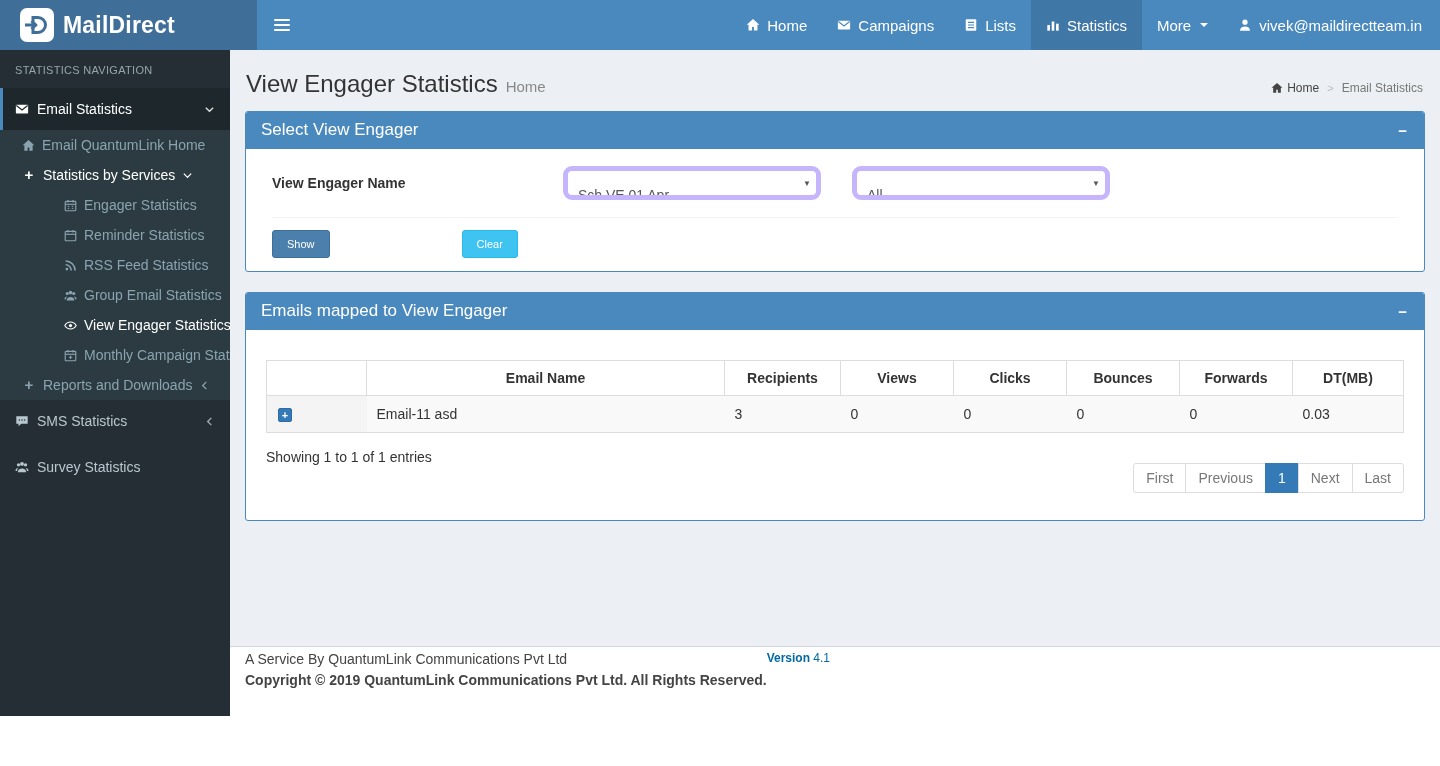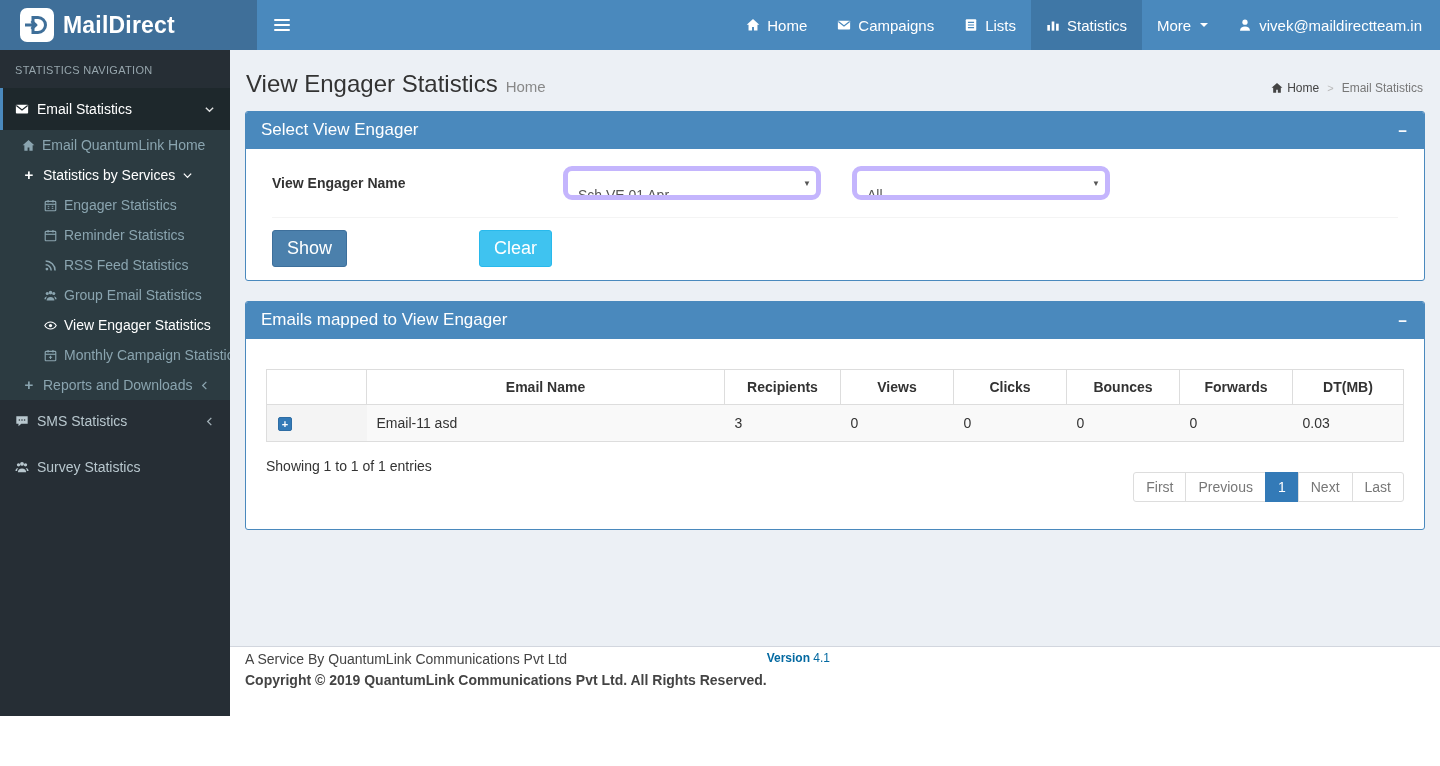--- a/index.html
+++ b/index.html
@@ -20,21 +20,21 @@
 
   
   .body-row { display:flex; height:666px; flex-shrink:0; }
   .sidebar { width:230px; background:#262e35; flex-shrink:0; color:#b8c7ce; }
   .sidebar-header { padding:14px 15px 12px; font-size:11px; color:#96a5ac; letter-spacing:.3px; }
   .side-item { display:flex; align-items:center; gap:8px; padding:13px 15px; font-size:14px; color:#b8c7ce; cursor:pointer; white-space:nowrap; }
   .side-item.active-parent { background:#1e282c; border-left:3px solid #4a89bd; padding-left:12px; color:#fff; }
   .side-item .chev { margin-left:auto; opacity:.85; }
   .treeview { background:#2c3b41; }
   .tree-item { display:flex; align-items:center; gap:7px; padding:7px 15px 7px 22px; font-size:14px; color:#8aa4af; cursor:pointer; white-space:nowrap; overflow:hidden; }
-  .tree-item.lvl3 { padding-left:44px; }
+  .tree-item.lvl3 { padding-left:64px; }
   .tree-item.white { color:#fff; }
   .plus-glyph { font-size:15px; font-weight:bold; width:14px; text-align:center; line-height:14px; }
 
   
   .main-col { flex:1; display:flex; flex-direction:column; background:#fff; }
   .content { background:#ecf0f5; height:596px; padding:15px; overflow:hidden; }
   .page-header { display:flex; justify-content:space-between; align-items:center; padding:5px 2px 13px 1px; }
   .page-title { font-size:24px; font-weight:normal; color:#333; }
   .page-sub { font-size:15px; color:#888; margin-left:8px; }
   .breadcrumb { display:flex; align-items:center; gap:8px; font-size:12px; color:#444; padding-top:8px; }
@@ -46,21 +46,21 @@
   .panel-heading { background:#4a89bd; color:#fff; padding:8px 15px 9px; font-size:17px; display:flex; align-items:center; justify-content:space-between; border-radius:2px 2px 0 0; }
   .collapse-btn { color:#fff; font-size:15px; font-weight:bold; line-height:1; cursor:pointer; padding:0 2px; }
 
   .panel-body1 { padding:0 26px; }
   .form-row { display:flex; align-items:center; padding:17px 0; }
   .form-label { width:291px; font-size:14px; font-weight:bold; color:#333; }
   .select-wrap { position:relative; width:258px; height:34px; margin-right:31px; }
   .select-wrap select { width:100%; height:100%; appearance:none; -webkit-appearance:none; -moz-appearance:none; border:5px solid #c4b5fd; border-radius:9px; background:#fff; font-size:14px; color:#555; padding:16px 26px 0 10px; font-family:"Liberation Sans", sans-serif; cursor:pointer; }
   .select-caret { position:absolute; right:10px; top:50%; transform:translateY(-50%); font-size:8px; color:#555; pointer-events:none; }
   .button-row { border-top:1px solid #f4f4f4; padding:12px 0 13px; display:flex; }
-  .btn { font-size:18px; padding:7px 14px; border-radius:3px; color:#fff; border:1px solid transparent; cursor:pointer; font-family:"Liberation Sans", sans-serif; }
+  .btn { font-size:11px; padding:7px 14px; border-radius:3px; color:#fff; border:1px solid transparent; cursor:pointer; font-family:"Liberation Sans", sans-serif; }
   .btn-show { background:#4b80ac; border-color:#3d6f9b; }
   .btn-clear { background:#3fc3f0; border-color:#28b9ec; margin-left:132px; }
 
   .panel-body2 { padding:30px 20px 27px; }
   table.data { width:100%; border-collapse:collapse; font-size:14px; color:#333; border:1px solid #ddd; }
   table.data th { border:1px solid #ddd; padding:9px 10px; text-align:center; font-weight:bold; background:#fff; }
   table.data td { padding:10px; background:#f9f9f9; border-bottom:1px solid #ddd; text-align:left; }
   table.data td.ctrl { background:#f4f4f4; padding-left:11px; }
   .expand-plus { display:inline-block; width:14px; height:14px; background:#337ab7; border:1px solid #2e6da4; border-radius:2px; color:#fff; font-size:11px; font-weight:bold; line-height:12px; text-align:center; cursor:pointer; }
   .table-footer { display:flex; justify-content:space-between; align-items:flex-start; margin-top:16px; }

